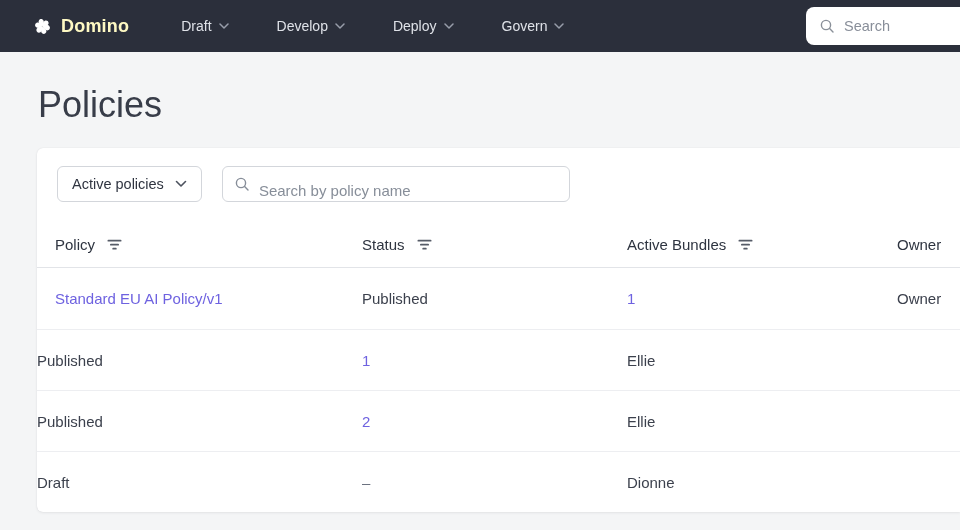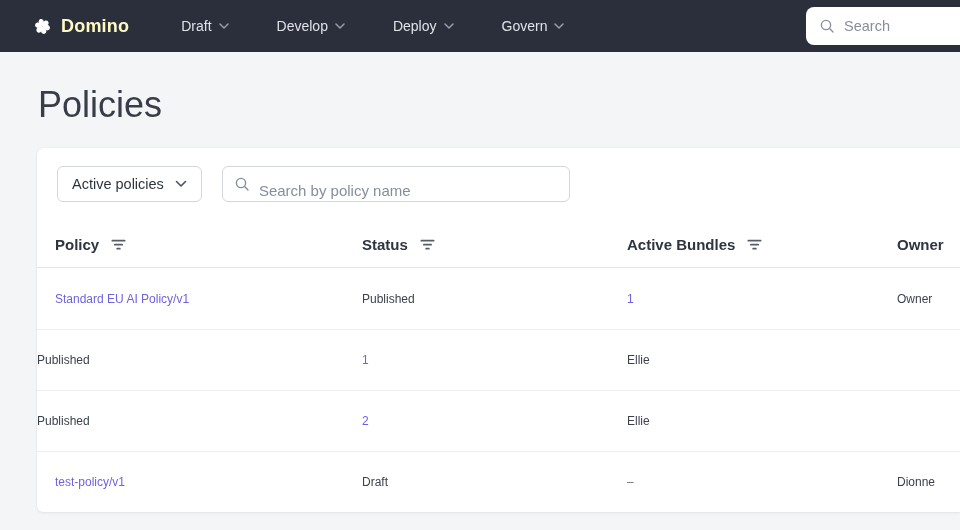--- a/index.html
+++ b/index.html
@@ -143,30 +143,30 @@
   }
   .tbl-header {
     height: 46px;
     border-bottom: 1px solid #e2e4e8;
   }
   .th {
     display: flex;
     align-items: center;
     gap: 12px;
     font-size: 15px;
-    font-weight: 700;
+    font-weight: 400;
     color: #2e3440;
   }
   .cell-first { padding-left: 18px; }
   .tbl-row {
     height: 61px;
   }
   .tbl-row + .tbl-row { border-top: 1px solid #edeef1; }
   .td {
-    font-size: 12px;
+    font-size: 15px;
     color: #3c414d;
   }
   .link {
     color: #6e62e0;
     cursor: pointer;
     text-decoration: none;
   }
   .muted { color: #6b7280; }
   .filter-icon { cursor: pointer; display: inline-flex; }
 </style>
@@ -310,20 +310,19 @@
       <div class="td">Ellie</div>
     </div>
 
     <div class="tbl-row">
       <div class="td">Published</div>
       <div class="td"><a class="link">2</a></div>
       <div class="td">Ellie</div>
     </div>
 
     <div class="tbl-row">
-      <div class="td cell-first"><a class="link">test-policy/v1</a></div>
       <div class="td">Draft</div>
       <div class="td muted">–</div>
       <div class="td">Dionne</div>
     </div>
 
   </section>
 </main>
 
 </body></html>

